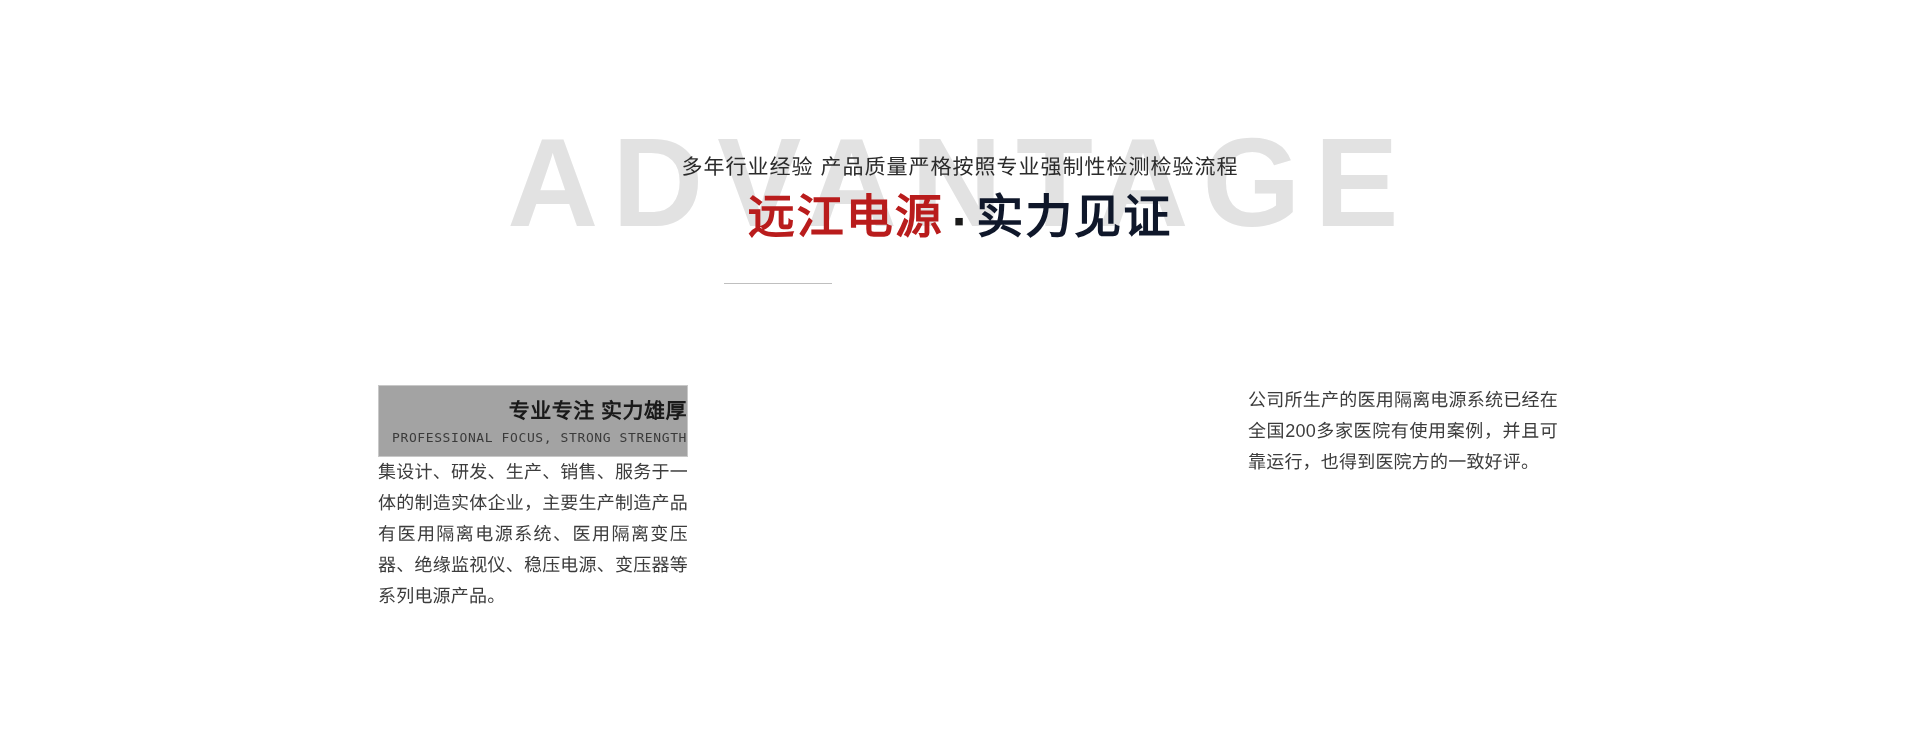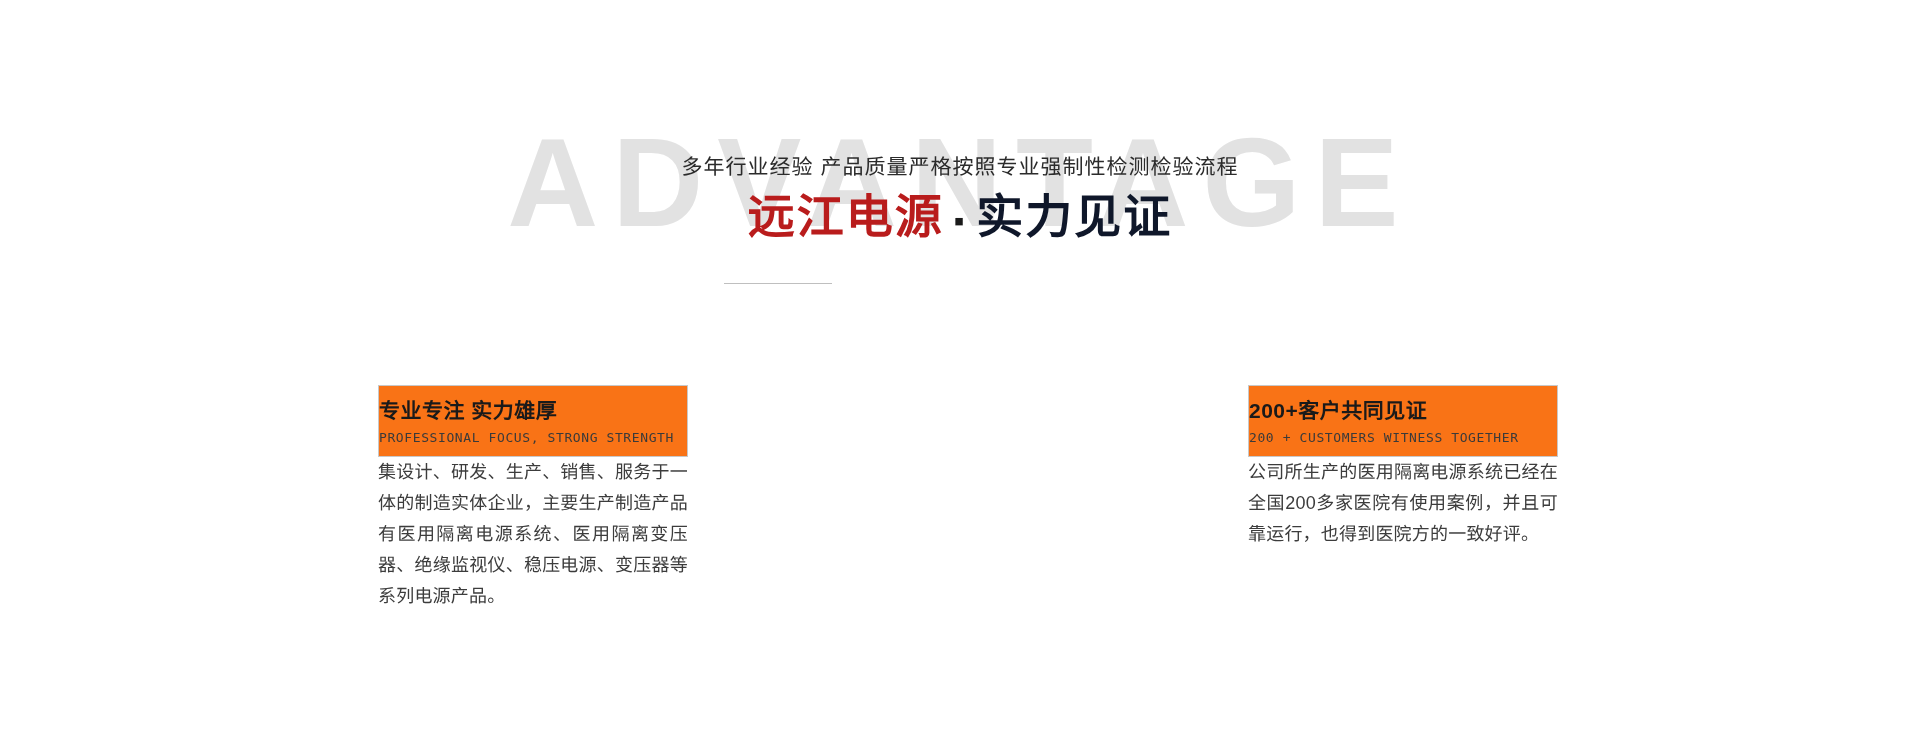--- a/index.html
+++ b/index.html
@@ -108,23 +108,23 @@
   .col {
     width: 310px;
   }
 
   .card {
     border: 1px solid #c8c8c8;
     box-sizing: border-box;
     height: 72px;
     display: flex;
     flex-direction: column;
-    align-items: flex-start;
+    align-items: flex-end;
     justify-content: center;
-    background: #f97316;
+    background: #a3a3a3;
   }
   .card-title {
     font-size: 21px;
     font-weight: bold;
     color: #1a1a1a;
     line-height: 28px;
     letter-spacing: 0.5px;
     white-space: nowrap;
   }
   .card-sub {
@@ -164,21 +164,17 @@
     <div class="col col-1">
       <div class="card">
         <div class="card-title">专业专注 实力雄厚</div>
         <div class="card-sub">PROFESSIONAL FOCUS, STRONG STRENGTH</div>
       </div>
       <div class="desc">集设计、研发、生产、销售、服务于一体的制造实体企业，主要生产制造产品有医用隔离电源系统、医用隔离变压器、绝缘监视仪、稳压电源、变压器等系列电源产品。</div>
     </div>
 
 
     <div class="col col-3">
-      <div class="card">
-        <div class="card-title">200+客户共同见证</div>
-        <div class="card-sub">200 + CUSTOMERS WITNESS TOGETHER</div>
-      </div>
       <div class="desc">公司所生产的医用隔离电源系统已经在全国200多家医院有使用案例，并且可靠运行，也得到医院方的一致好评。</div>
     </div>
 
   </div>
 </div>
 
 </body></html>

